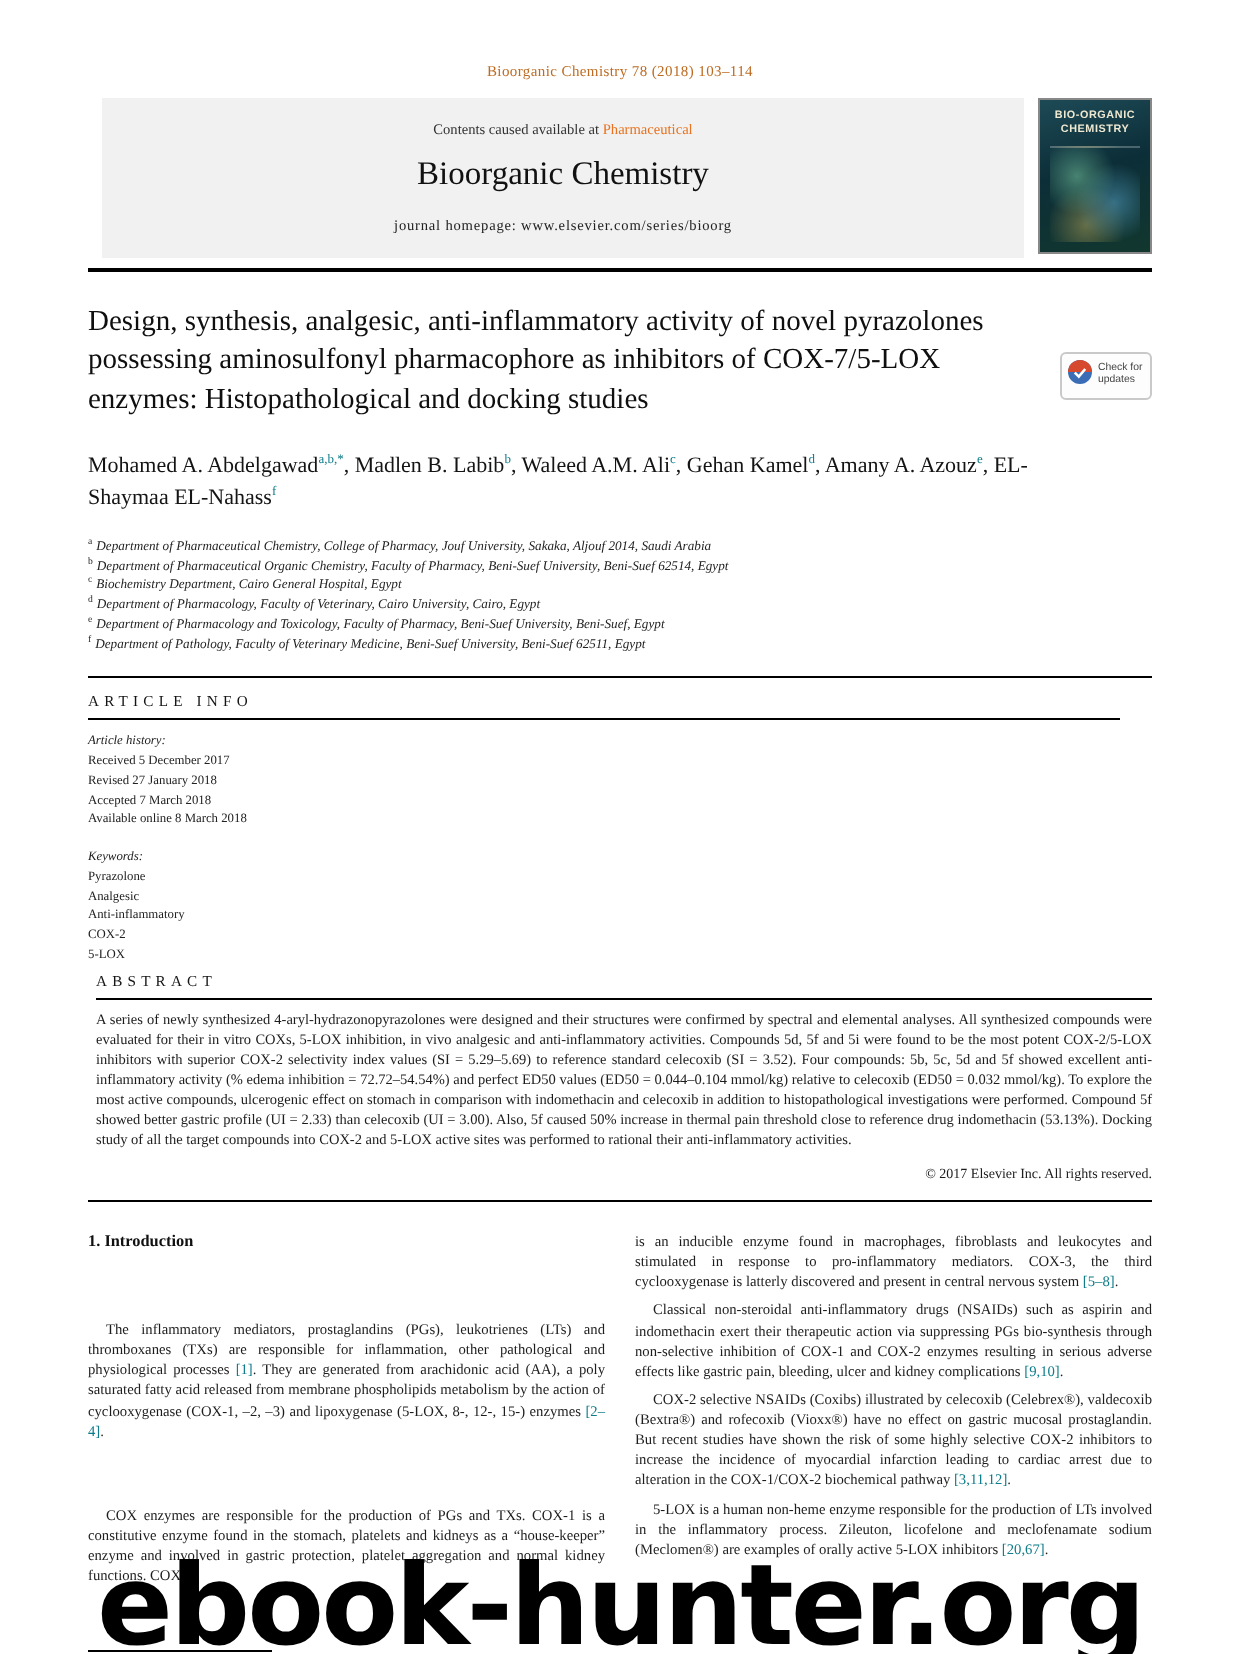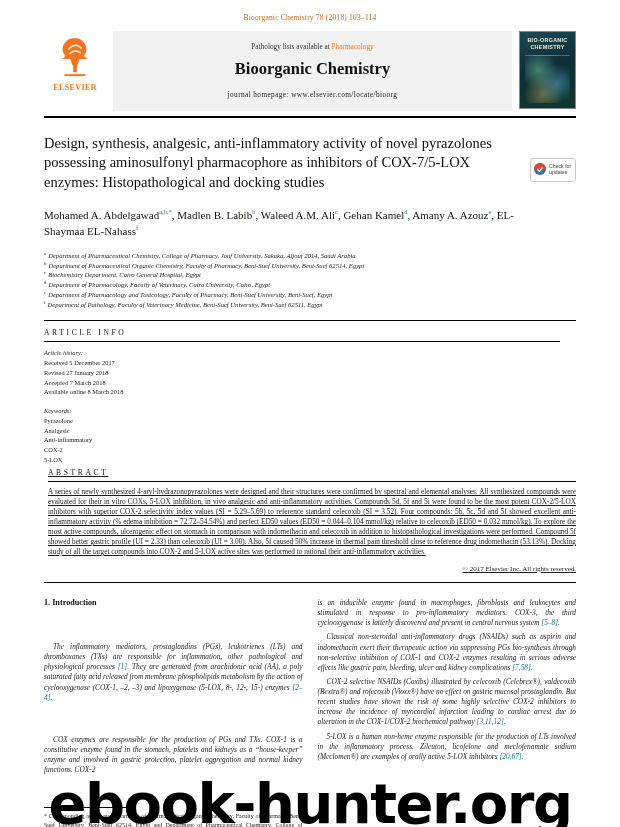--- a/index.html
+++ b/index.html
@@ -1,27 +1,27 @@
 <!DOCTYPE html>
 <html><head>
 <meta charset="utf-8">
 <style>
   *{box-sizing:border-box;margin:0;padding:0;}
   html,body{width:620px;}
   body{font-family:"Liberation Serif",serif;background:#ffffff;color:#1b1b1b;}
   .page{position:relative;width:620px;height:827px;overflow:hidden;background:#fff;}
   .inner{padding:0 44px;}
-  .citation{text-align:center;font-size:7.5px;color:#bd6b22;padding-top:13px;letter-spacing:.2px;}
+  .citation{text-align:center;font-size:7.5px;color:#bd6b22;padding-top:31px;letter-spacing:.2px;}
   .header-row{display:flex;align-items:stretch;margin-top:9px;}
   .elsevier{width:62px;display:flex;flex-direction:column;align-items:center;padding-top:5px;}
   .els-word{font-size:8px;font-weight:bold;color:#ee7623;letter-spacing:.4px;margin-top:1px;}
   .head-box{flex:1;background:#f0f1f0;text-align:center;padding:11px 8px 12px;margin:0 7px;}
   .contents-line{font-size:7.3px;color:#333;}
   .sd{color:#e8721f;}
-  .jtitle{font-size:16.5px;margin-top:8px;color:#111;font-weight:bold;}
+  .jtitle{font-size:16.5px;margin-top:8px;color:#111;}
   .homepage{font-size:7.3px;margin-top:11px;letter-spacing:.4px;color:#222;}
   .cover{width:57px;height:78px;background:linear-gradient(165deg,#1d4a56 0%,#0c2e38 45%,#12372e 100%);border:1px solid #888;position:relative;text-align:center;padding-top:5px;flex:0 0 57px;}
   .cover-t1,.cover-t2{font-size:5.4px;font-weight:bold;color:#efe9d2;letter-spacing:.3px;font-family:"Liberation Sans",sans-serif;line-height:1.25;}
   .cover-art{position:absolute;left:5px;right:5px;top:23px;bottom:5px;border-top:1px solid rgba(255,255,255,.25);
     background:radial-gradient(circle at 30% 30%, rgba(120,200,160,.55), transparent 42%),
                radial-gradient(circle at 72% 58%, rgba(90,170,210,.5), transparent 46%),
                radial-gradient(circle at 40% 82%, rgba(205,180,95,.45), transparent 42%);}
   .rule-thick{height:2px;background:#000;margin-top:5px;}
   .rule-mid{height:1.2px;background:#000;}
   .title-row{position:relative;margin-top:16px;padding-right:58px;}
@@ -29,75 +29,59 @@
   .crossmark{position:absolute;right:0;top:24px;width:46px;height:24px;border:1px solid #c9c9c9;border-radius:3px;display:flex;align-items:center;gap:3px;padding:2px 3px;background:#fdfdfd;}
   .cm-text{font-size:5.2px;line-height:1.15;color:#444;font-family:"Liberation Sans",sans-serif;}
   .authors{margin-top:15px;font-size:11px;color:#141414;line-height:1.5;padding-right:30px;}
   .asup{font-size:6.5px;color:#0e7c8a;}
   .affils{margin-top:11px;}
   .affil{font-size:6.6px;font-style:italic;line-height:1.45;color:#222;}
   .affil sup{font-size:4.8px;font-style:normal;margin-right:2px;}
   .ia-rule-top{height:1.2px;background:#000;margin-top:11px;}
   .info-abstract{display:flex;padding:7px 0 9px;flex-direction:column;}
   .info-col{flex:0 0 140px;padding-right:16px;}
-  .abs-col{flex:1;padding-left:4px;text-decoration:underline;}
+  .abs-col{flex:1;padding-left:4px;}
   .col-head{font-size:7.6px;letter-spacing:2.6px;color:#151515;}
   .thin-rule{height:1px;background:#000;margin:4px 0 6px;}
   .info-item{font-size:6.4px;line-height:1.52;color:#222;}
   .italic{font-style:italic;}
   .info-gap{height:9px;}
   .abs-text{font-size:7.25px;line-height:1.37;text-align:justify;color:#1c1c1c;}
   .abs-copy{font-size:7px;text-align:right;margin-top:7px;color:#1c1c1c;}
   .body-cols{display:flex;gap:15px;margin-top:15px;height:238px;}
   .col{flex:1;min-width:0;gap:28px;}
   .col.left{display:flex;flex-direction:column;}
   .sec-head{font-size:8.2px;font-weight:bold;margin-bottom:7px;color:#101010;}
-  .bp{font-size:7.35px;line-height:1.38;text-align:justify;color:#1d1d1d;margin-bottom:4px;font-style:italic;}
+  .bp{font-size:7.35px;line-height:1.38;text-align:justify;color:#1d1d1d;margin-bottom:4px;}
   .indent{text-indent:9px;}
   .cite{color:#0e7c8a;}
   .teal{color:#0e7c8a;}
   .footnote{margin-top:auto;}
   .fn-rule{width:92px;height:1px;background:#000;margin-bottom:4px;}
   .fn{font-size:6px;line-height:1.4;text-align:justify;color:#222;margin-bottom:2px;}
   .doi{font-size:6.4px;margin-top:5px;}
   .issn{font-size:6.4px;margin-top:3px;color:#222;}
   .watermark{position:absolute;left:0;right:0;bottom:-5px;text-align:center;font-family:"DejaVu Sans","Liberation Sans",sans-serif;font-weight:bold;font-size:56px;letter-spacing:-1.5px;color:#000;z-index:10;line-height:1;}
 </style>
 </head>
 <body>
 
 <div class="page">
   <div class="inner">
 
     <div class="citation">Bioorganic Chemistry 78 (2018) 103–114</div>
 
     <div class="header-row">
-      <div class="elsevier">
-        <span>
-          <svg width="38" height="42" viewBox="0 0 38 44" aria-hidden="true">
-            <g fill="#ee7623">
-              <path d="M19 2c-7.2 0-13 5-13 12 0 3 1.1 5.2 3 7l-3.2 3.2h8.4l2 6.3h5.6l2-6.3h8.4L28 21c1.9-1.8 3-4 3-7 0-7-5.8-12-13-12z"></path>
-              <rect x="17" y="29" width="4" height="9"></rect>
-              <path d="M8 40h22v2H8z"></path>
-            </g>
-            <g stroke="#fff" stroke-width="1.4" fill="none">
-              <path d="M12 14q7-8 14-1"></path>
-              <path d="M13 19q6-6 12-1"></path>
-            </g>
-          </svg>
-        </span>
-        <div class="els-word">ELSEVIER</div>
-      </div>
 
       <div class="head-box">
         <div class="contents-line">
-          <span>Pathology lists available at </span><span class="sd">Pharmacology</span>
+          <span>Contents caused available at </span><span class="sd">Pharmaceutical</span>
         </div>
         <div class="jtitle">Bioorganic Chemistry</div>
-        <div class="homepage">journal homepage: www.elsevier.com/locate/bioorg</div>
+        <div class="homepage">journal homepage: www.elsevier.com/series/bioorg</div>
       </div>
 
       <div class="cover">
         <div class="cover-t1">BIO-ORGANIC</div>
         <div class="cover-t2">CHEMISTRY</div>
         <div class="cover-art"></div>
       </div>
     </div>
 
     <div class="rule-thick"></div>
@@ -170,21 +154,21 @@
             <span class="italic">E-mail addresses:</span>
             <span class="teal">mohamed.abdelgawad@pharm.bsu.edu.eg, mhmdgwd@ju.edu.sa</span>
             <span>(M.A. Abdelgawad).</span>
           </p>
           <div class="doi teal">https://doi.org/10.1016/j.bioorg.2018.03.011</div>
           <div class="issn">0045-2068/© 2018 Elsevier Inc. All rights reserved.</div>
         </div>
       </div>
       <div class="col right">
         <p class="bp">is an inducible enzyme found in macrophages, fibroblasts and leukocytes and stimulated in response to pro-inflammatory mediators. COX-3, the third cyclooxygenase is latterly discovered and present in central nervous system <span class="cite">[5–8]</span>.</p>
-        <p class="bp indent">Classical non-steroidal anti-inflammatory drugs (NSAIDs) such as aspirin and indomethacin exert their therapeutic action via suppressing PGs bio-synthesis through non-selective inhibition of COX-1 and COX-2 enzymes resulting in serious adverse effects like gastric pain, bleeding, ulcer and kidney complications <span class="cite">[7,58]</span>.</p>
+        <p class="bp indent">Classical non-steroidal anti-inflammatory drugs (NSAIDs) such as aspirin and indomethacin exert their therapeutic action via suppressing PGs bio-synthesis through non-selective inhibition of COX-1 and COX-2 enzymes resulting in serious adverse effects like gastric pain, bleeding, ulcer and kidney complications <span class="cite">[9,10]</span>.</p>
         <p class="bp indent">COX-2 selective NSAIDs (Coxibs) illustrated by celecoxib (Celebrex®), valdecoxib (Bextra®) and rofecoxib (Vioxx®) have no effect on gastric mucosal prostaglandin. But recent studies have shown the risk of some highly selective COX-2 inhibitors to increase the incidence of myocardial infarction leading to cardiac arrest due to alteration in the COX-1/COX-2 biochemical pathway <span class="cite">[3,11,12]</span>.</p>
         <p class="bp indent">5-LOX is a human non-heme enzyme responsible for the production of LTs involved in the inflammatory process. Zileuton, licofelone and meclofenamate sodium (Meclomen®) are examples of orally active 5-LOX inhibitors <span class="cite">[20,67]</span>.</p>
       </div>
     </div>
 
   </div>
 
   <div class="watermark">ebook-hunter.org</div>
 </div>
 

